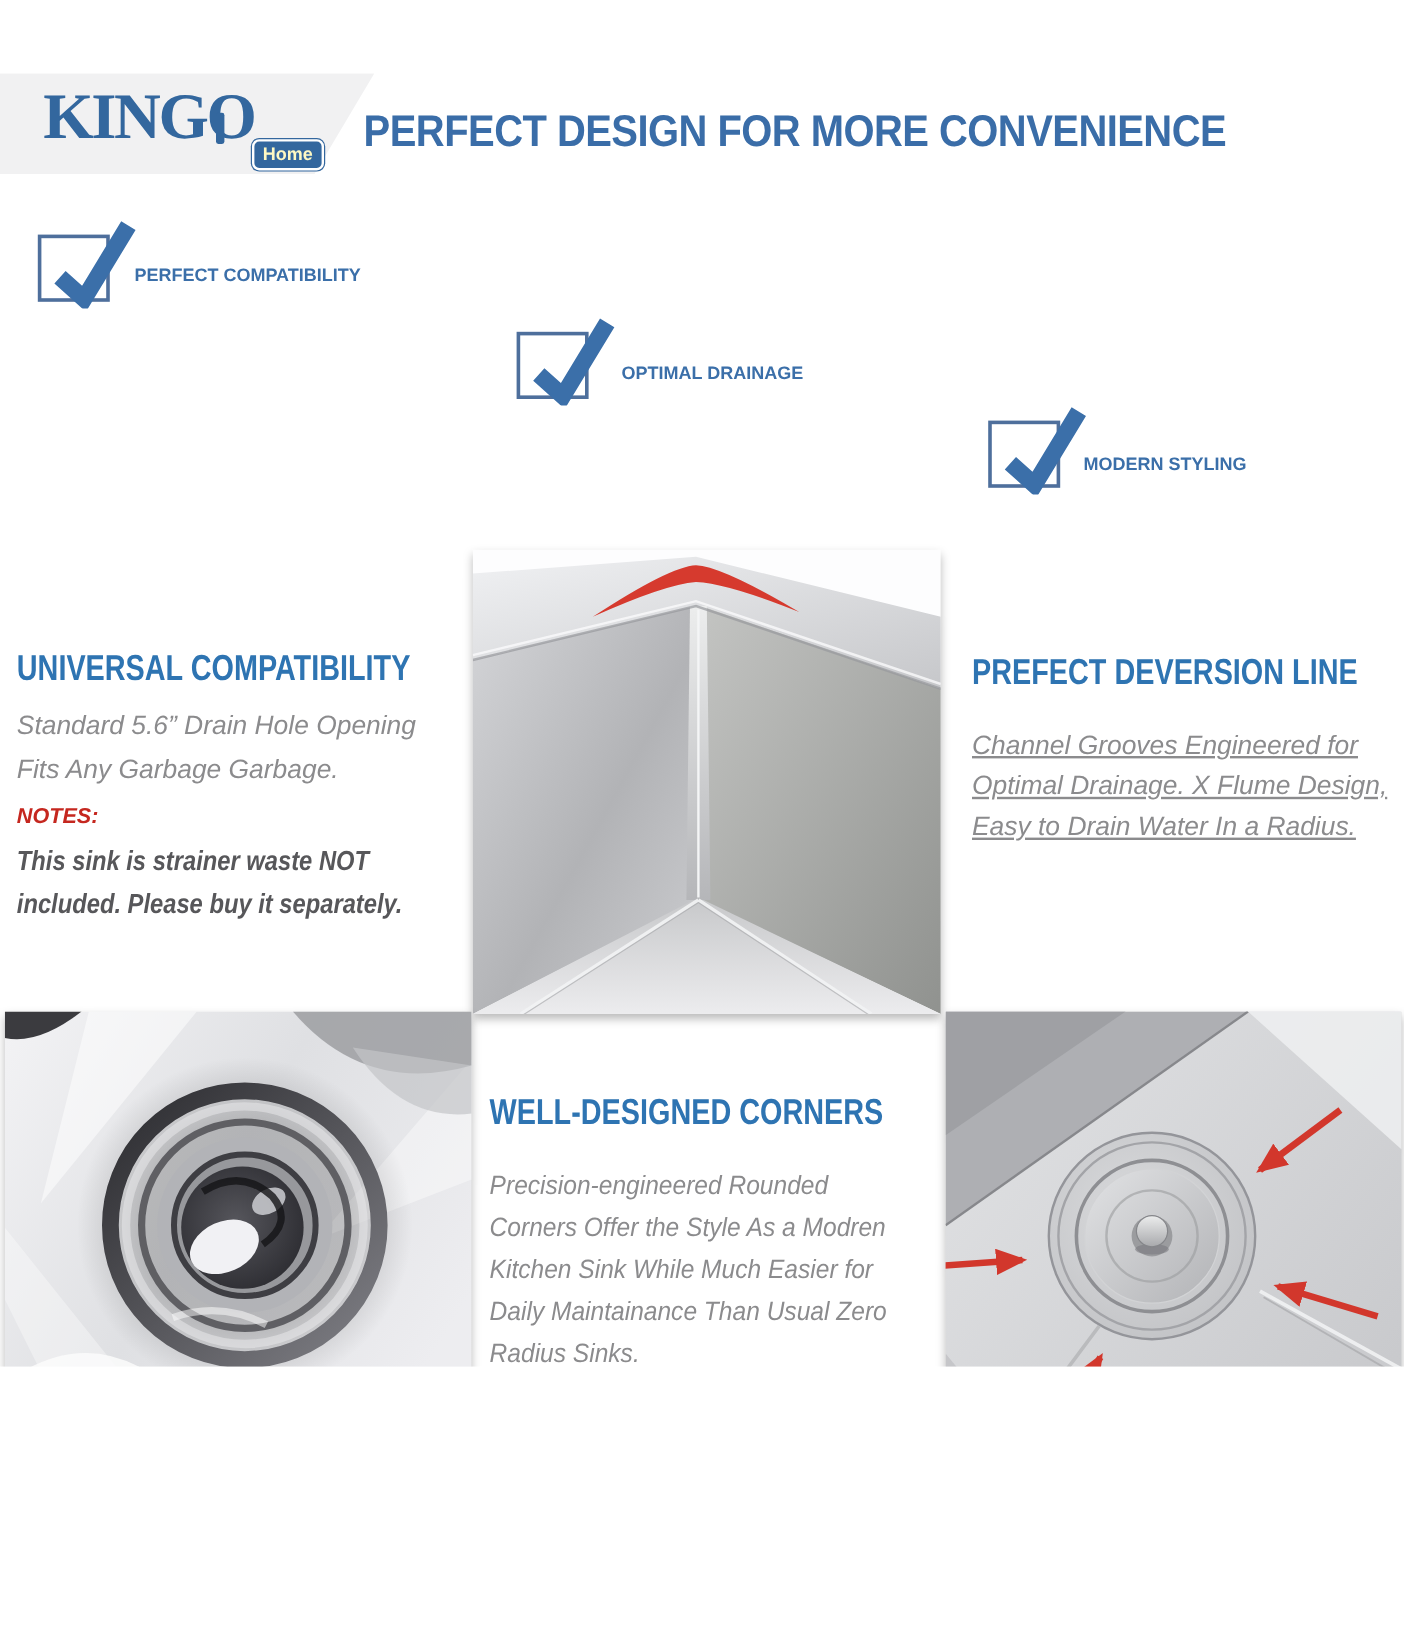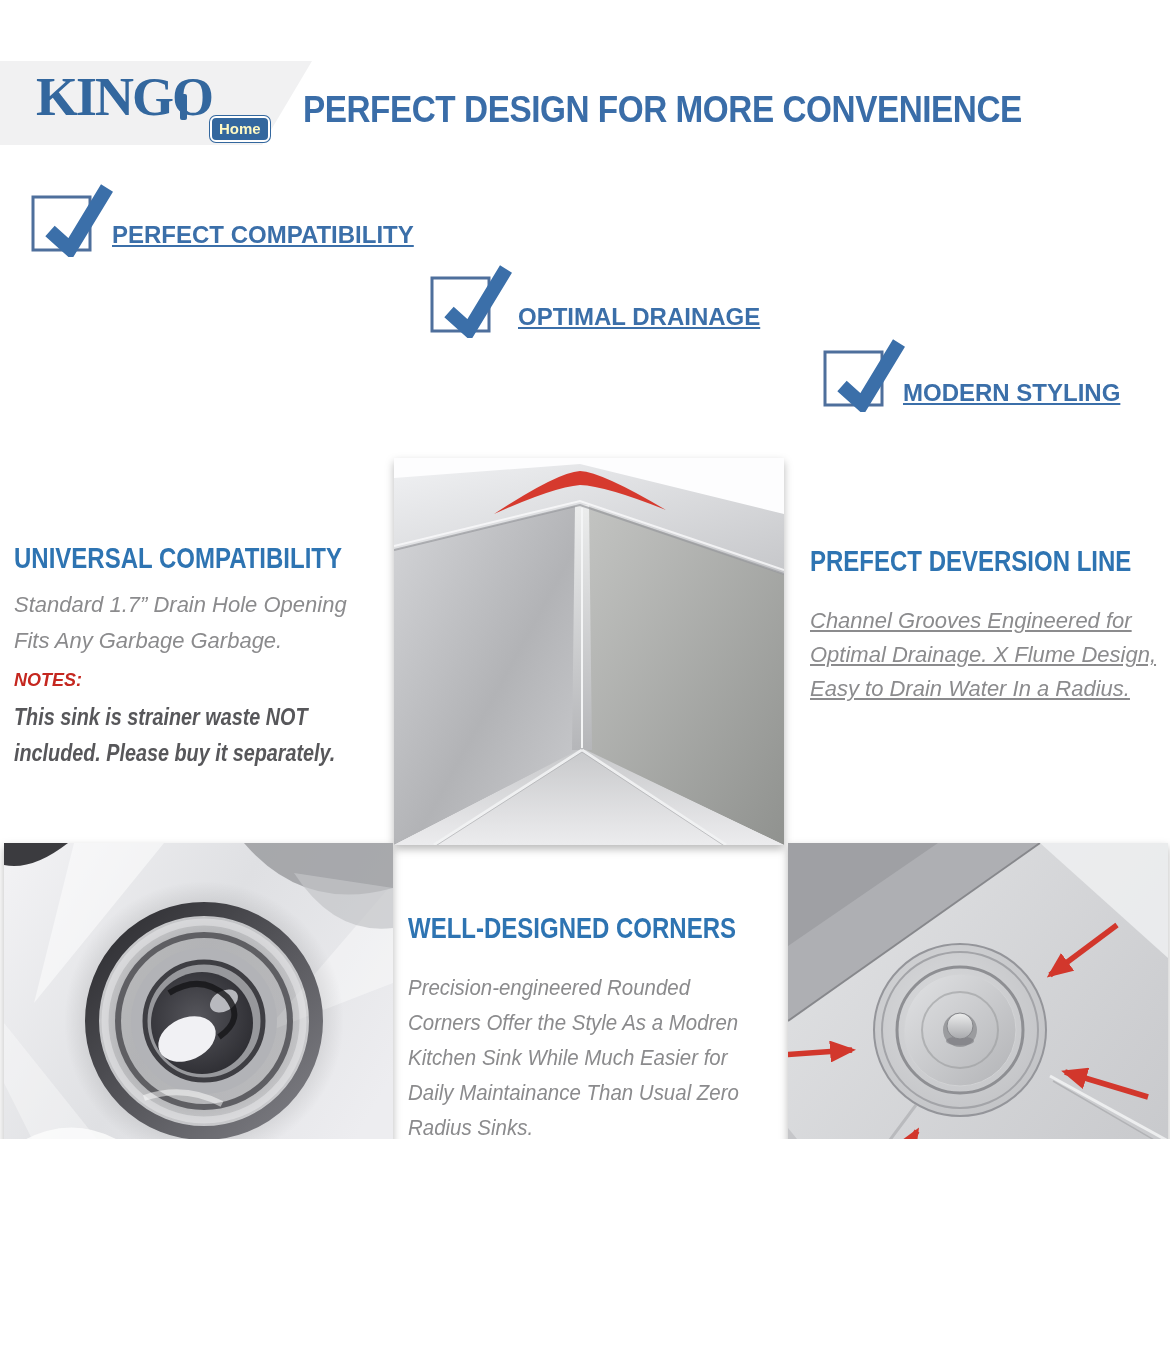--- a/index.html
+++ b/index.html
@@ -33,21 +33,21 @@
     position:absolute;left:303px;top:90px;margin:0;
     font-size:37px;font-weight:800;letter-spacing:-.5px;line-height:40px;
     color:var(--headline-blue,#3a6da8);
     transform:scaleX(.9);transform-origin:left top;white-space:nowrap;
   }
   
   .check-item{position:absolute;}
   .check-svg{position:absolute;left:0;top:0;}
   .check-label{
     position:absolute;white-space:nowrap;
-    font-size:24px;font-weight:bold;color:var(--check-blue,#3b6fa9);text-decoration:underline;
+    font-size:15px;font-weight:bold;color:var(--check-blue,#3b6fa9);
   }
   #check1{left:28px;top:173px;width:440px;height:90px;}
   #check1 .check-label{left:84px;top:48px;}
   #check2{left:427px;top:254px;width:400px;height:90px;}
   #check2 .check-label{left:91px;top:49px;}
   #check3{left:820px;top:328px;width:360px;height:90px;}
   #check3 .check-label{left:83px;top:51px;}
   
   .col{position:absolute;}
   .col h2{
@@ -112,21 +112,21 @@
     <svg class="check-svg" width="92" height="84" viewBox="0 0 92 84">
       <rect x="5" y="24" width="57" height="53" fill="#ffffff" stroke="#4e6f9c" stroke-width="3"></rect>
       <polyline points="22,58 42,76 79,15" fill="none" stroke="#3b6fa9" stroke-width="14"></polyline>
     </svg>
     <span class="check-label">MODERN STYLING</span>
   </div>
 
   <div class="col" id="col-universal">
     <h2>UNIVERSAL COMPATIBILITY</h2>
     <div class="body-lines">
-      <div class="bl">Standard 1.7” Drain Hole Opening</div>
+      <div class="bl">Standard 5.6” Drain Hole Opening</div>
       <div class="bl">Fits Any Garbage Garbage.</div>
     </div>
     <div class="notes-label">NOTES:</div>
     <div class="notes-lines">
       <div class="bl">This sink is strainer waste NOT</div>
       <div class="bl">included. Please buy it separately.</div>
     </div>
   </div>
 
   <div class="col" id="col-deversion">

